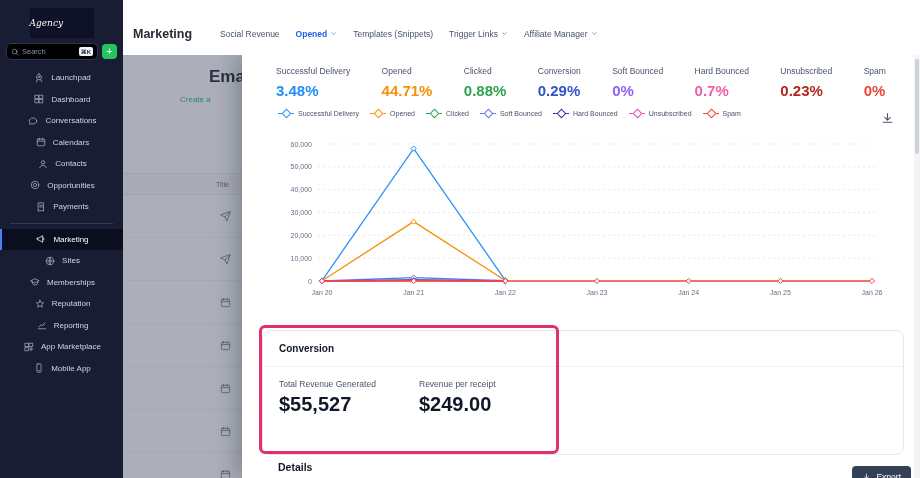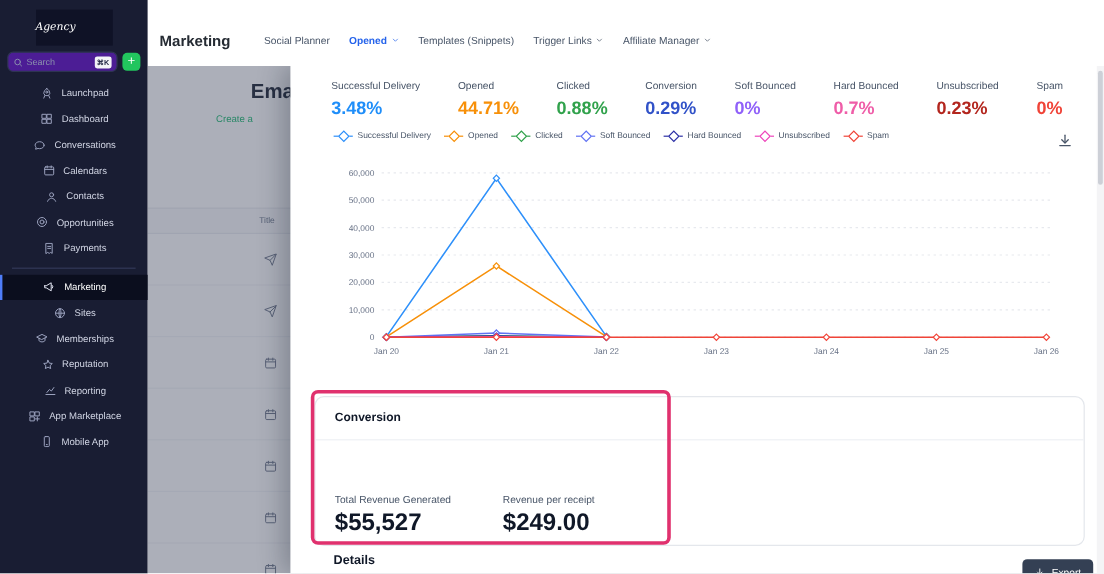--- a/index.html
+++ b/index.html
@@ -19,21 +19,21 @@
   .avatar { width:16px; height:16px; border-radius:50%; background:#3c4266; color:#aeb4cf;
             display:flex; align-items:center; justify-content:center; flex-shrink:0; }
   .avatar svg { width:9px; height:9px; }
   .account-text { flex:1; min-width:0; }
   .account-name { font-size:8px; font-weight:bold; color:#fff; line-height:1.2; }
   .account-loc { font-size:6.5px; color:#9aa0bd; }
   .account-chevrons { width:13px; height:13px; background:#333955; border-radius:3px; color:#b6bbd3;
                       display:flex; align-items:center; justify-content:center; flex-shrink:0; }
   .account-chevrons svg { width:8px; height:8px; }
   .search-row { margin:5px 6px 7px; display:flex; align-items:center; gap:4px; }
-  .search-box { flex:1; height:17px; background:#4c1d95; border:1px solid #2e3452; border-radius:5px;
+  .search-box { flex:1; height:17px; background:#000000; border:1px solid #2e3452; border-radius:5px;
                 display:flex; align-items:center; gap:3px; padding:0 4px; }
   .search-box svg { width:8px; height:8px; color:#8b91ad; flex-shrink:0; }
   .search-text { flex:1; font-size:7.5px; color:#8b91ad; }
   .kbd { background:#f2f3f7; color:#252a47; font-size:6px; font-weight:bold; border-radius:2px; padding:1px 2px; }
   .add-btn { width:15px; height:15px; border-radius:4px; background:#22c55e; color:#fff;
              display:flex; align-items:center; justify-content:center; font-size:11px; line-height:1; flex-shrink:0; }
   .nav-item { height:21.5px; display:flex; align-items:center; gap:7px; padding:0 8px;
               font-size:8px; color:#d0d4e3; border-left:2px solid transparent;justify-content:center; }
   .nav-item svg { width:10px; height:10px; color:#9aa1bd; flex-shrink:0;
                   stroke:currentColor; fill:none; stroke-width:2; stroke-linecap:round; stroke-linejoin:round; }
@@ -78,21 +78,21 @@
   .dl-icon svg { width:13px; height:13px; stroke:currentColor; fill:none; stroke-width:2;
                  stroke-linecap:round; stroke-linejoin:round; }
   #chart-svg { position:absolute; left:0; top:80px; }
   #chart-svg text { font-family:"Liberation Sans", sans-serif; }
 
   .conv-card { position:absolute; left:20px; top:275px; width:642px; height:125px;
                border:1px solid #e4e7ec; border-radius:8px; background:#fff; }
   .conv-head { padding:12px 16px; border-bottom:1px solid #eef0f4; font-size:10px; font-weight:600; color:#101828; }
   .conv-body { display:flex; padding:12px 16px; }
   .metric { min-width:140px; }
-  .metric-label { font-size:8.5px; color:#475467;margin-top:32px; }
+  .metric-label { font-size:8.5px; color:#475467; }
   .metric-value { font-size:20px; font-weight:700; color:#101828; margin-top:4px; }
   .annotation { position:absolute; left:17px; top:270px; width:300px; height:129px;
                 border:3px solid #e0316e; border-radius:6px; pointer-events:none; z-index:5; }
 
   .details-title { position:absolute; left:36px; top:406px; font-size:10.5px; font-weight:700; color:#101828; }
   .export-btn { position:absolute; right:9px; top:411px; height:22px; background:#344054; color:#fff;
                 border:none; border-radius:4px 4px 0 0; font-size:8.5px; display:flex; align-items:center;
                 gap:5px; padding:0 10px; font-family:inherit; }
   .export-btn svg { width:9px; height:9px; stroke:currentColor; fill:none; stroke-width:2;
                     stroke-linecap:round; stroke-linejoin:round; }
@@ -226,21 +226,21 @@
         <span data-interactable="false">Mobile App</span>
       </div>
     </nav>
   </aside>
 
   <div class="main" data-interactable="false">
 
     <header class="topbar" data-interactable="false">
       <span class="topbar-title" data-interactable="false">Marketing</span>
       <span class="tab" data-interactable="true">
-        <span data-interactable="false">Social Planner</span>
+        <span data-interactable="false">Social Revenue</span>
       </span>
       <span class="tab active" data-interactable="true">
         <span data-interactable="false">Opened</span>
         <svg data-interactable="false" viewBox="0 0 24 24">
             <path d="M6 9l6 6 6-6"></path>
           </svg>
       </span>
       <span class="tab" data-interactable="true">
         <span data-interactable="false">Templates (Snippets)</span>
       </span>

